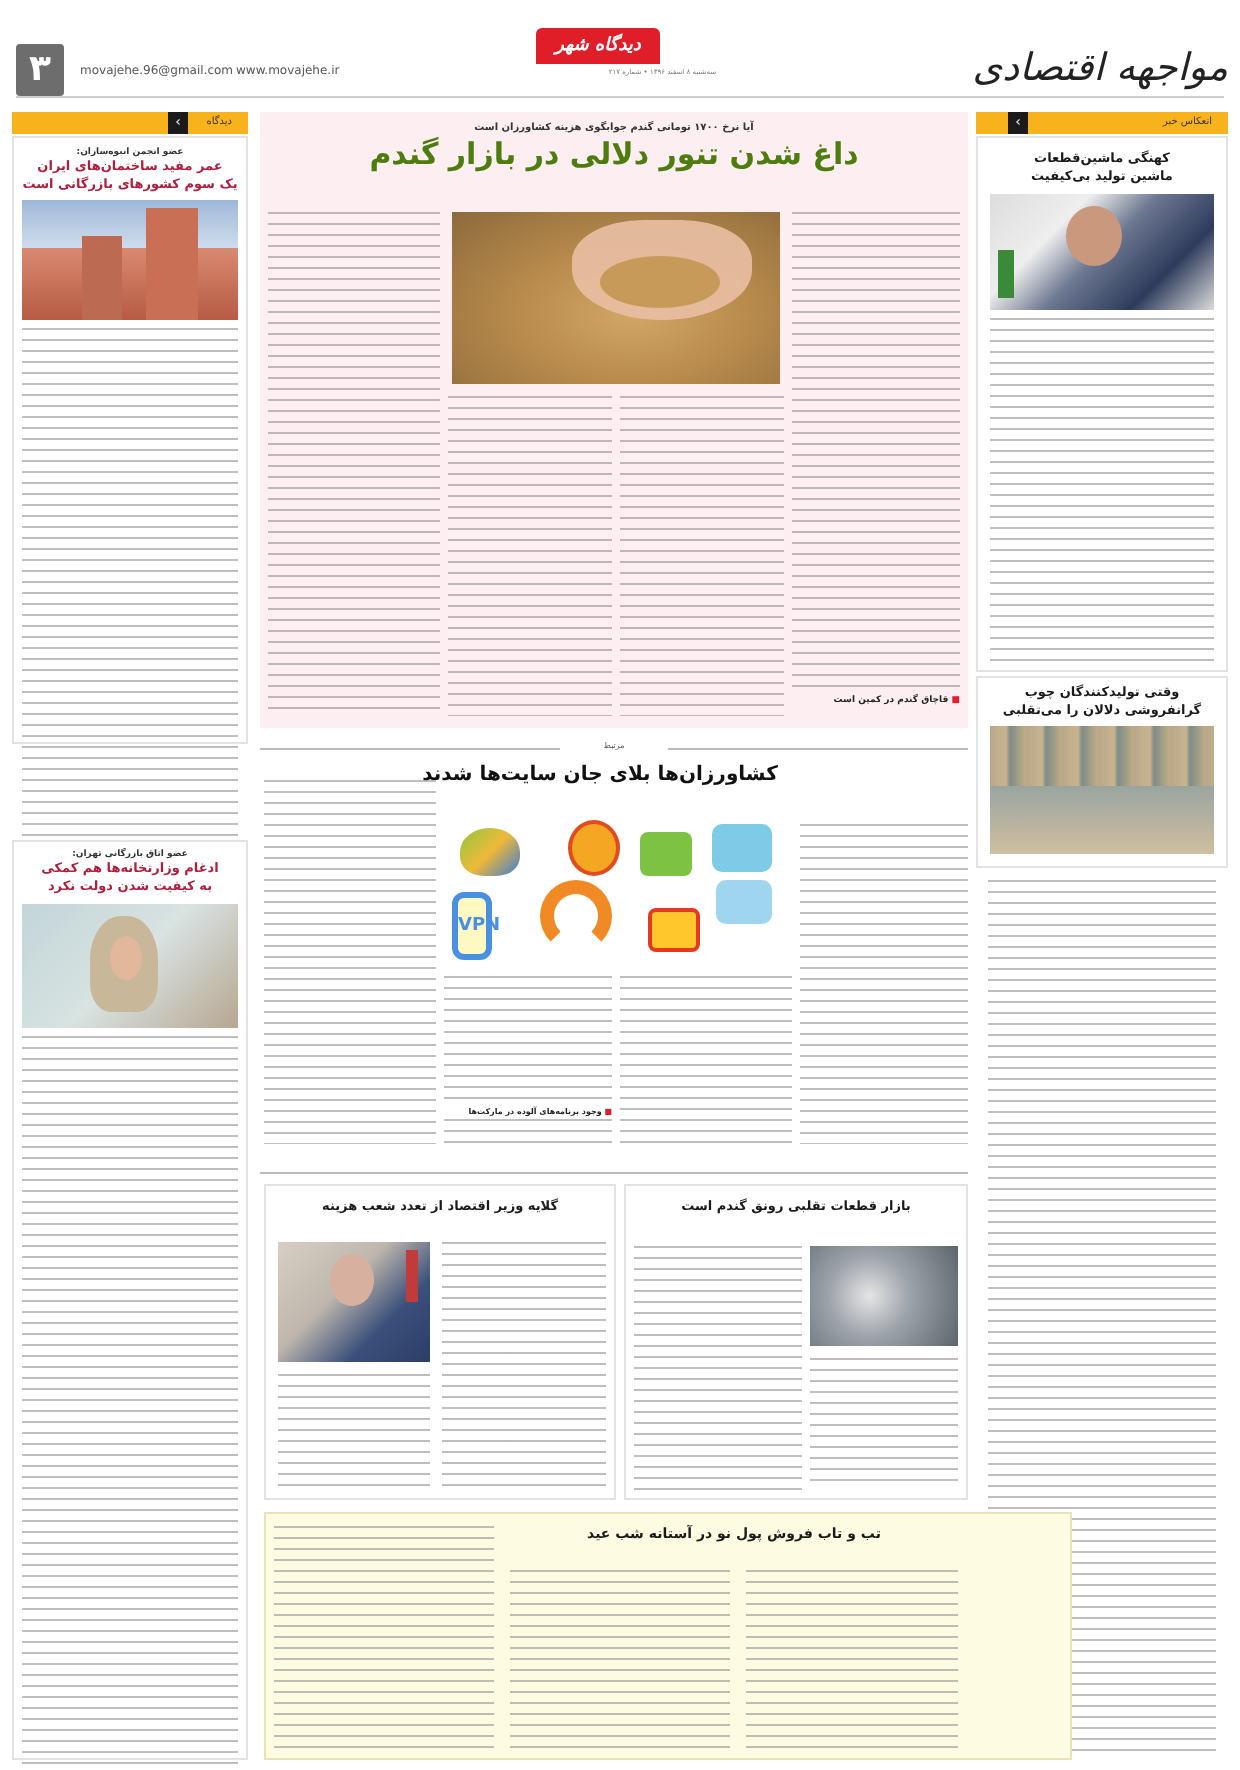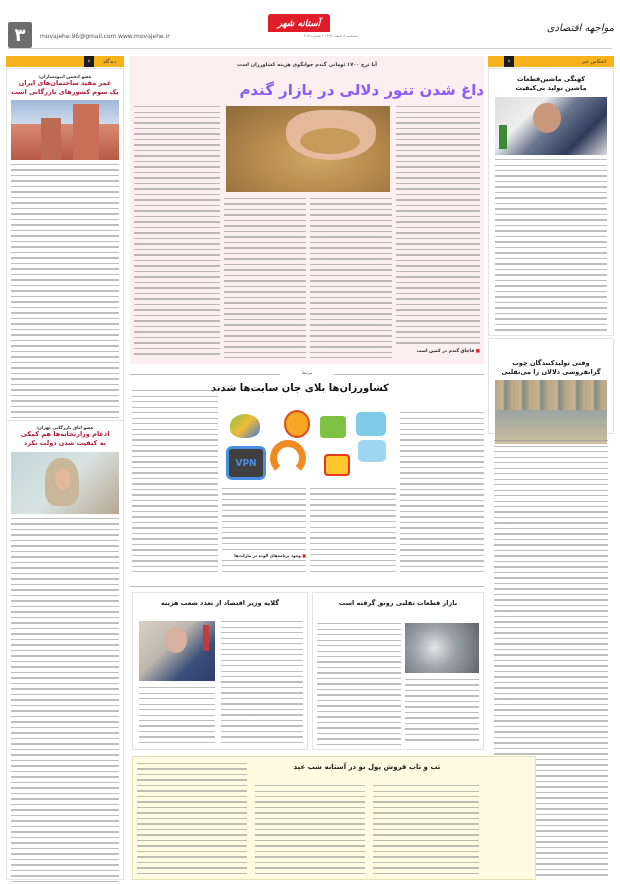--- a/index.html
+++ b/index.html
@@ -4,73 +4,73 @@
 <style>
 *{box-sizing:border-box;margin:0;padding:0}
 body{width:620px;height:885px;background:#fff;font-family:"DejaVu Sans",sans-serif;position:relative;overflow:hidden;direction:rtl}
 .abs{position:absolute}
 .header{left:0;top:0;width:620px;height:50px}
 .page-num{left:8px;top:22px;width:24px;height:26px;background:#6d6d6d;color:#fff;font-size:18px;font-weight:bold;text-align:center;line-height:26px;border-radius:2px}
 .email{left:40px;top:32px;font-size:6px;color:#555;direction:ltr}
 .website{left:118px;top:32px;font-size:6px;color:#555;direction:ltr}
 .brand{left:268px;top:14px;width:62px;height:18px;background:#e01e2a;color:#fff;font-size:9px;font-style:italic;font-weight:bold;text-align:center;line-height:18px;border-radius:3px 3px 0 0}
 .issue{left:268px;top:34px;width:90px;font-size:3.5px;color:#777;text-align:right}
-.masthead{right:6px;top:22px;font-size:10px;font-family:"DejaVu Serif",serif;color:#222;font-style:italic}
+.masthead{right:6px;top:22px;font-size:19px;font-family:"DejaVu Serif",serif;color:#222;font-style:italic}
 .hline{left:8px;top:48px;width:604px;height:1px;background:#cfcfcf}
 .tab{height:11px;background:#f7b21c;color:#333;font-size:5px;line-height:11px;padding-right:8px}
 .tab .arr{position:absolute;width:10px;height:11px;background:#1b1b1b;color:#fff;font-size:7px;text-align:center;line-height:11px;top:0}
 .col-box{border:1px solid #e3e3e3;background:#fff}
 .lines{background:repeating-linear-gradient(to bottom,#8a8a8a 0,#8a8a8a 1.2px,transparent 1.2px,transparent 5.5px);opacity:.55}
 .head-s{font-size:6.5px;font-weight:bold;color:#1a1a1a;text-align:center;line-height:9px}
 .kicker{font-size:4.5px;color:#333;text-align:center;font-weight:bold}
 .main-bg{background:#fdeef1}
 .yellow{background:#fdfbe2;border:1px solid #e8e3b6}
 .sep{height:1px;background:#bbb}
 .ph{overflow:hidden}
 </style>
 </head>
 <body>
 
 <div class="abs header">
   <div class="abs page-num">۳</div>
   <div class="abs email">movajehe.96@gmail.com</div>
   <div class="abs website">www.movajehe.ir</div>
-  <div class="abs brand">آستانه شهر</div>
+  <div class="abs brand">دیدگاه شهر</div>
   <div class="abs issue">سه‌شنبه ۸ اسفند ۱۳۹۶ • شماره ۲۱۷</div>
   <div class="abs masthead">مواجهه اقتصادی</div>
   <div class="abs hline"></div>
 </div>
 
 <div class="abs tab" style="left:488px;top:56px;width:126px;">
   <span>انعکاس خبر</span>
   <span class="arr" style="left:16px">›</span>
 </div>
 <div class="abs col-box" style="left:488px;top:68px;width:126px;height:268px">
   <div class="head-s" style="margin-top:6px">کهنگی ماشین‌قطعات</div>
   <div class="head-s">ماشین تولید بی‌کیفیت</div>
   <div class="ph" style="margin:4px 6px;height:58px;background:linear-gradient(135deg,#ddd 0,#eee 30%,#6c7890 50%,#2e3b5c 75%,#dcdcdc 100%);position:relative">
     <div style="position:absolute;left:38px;top:6px;width:28px;height:30px;border-radius:50%;background:#c9987d"></div>
     <div style="position:absolute;left:4px;top:28px;width:8px;height:24px;background:#3a8a3a"></div>
   </div>
   <div class="lines" style="margin:4px 6px;height:176px"></div>
 </div>
 <div class="abs col-box" style="left:488px;top:338px;width:126px;height:96px">
-  <div class="head-s" style="margin-top:20px">وقتی تولیدکنندگان چوب</div>
+  <div class="head-s" style="margin-top:3px">وقتی تولیدکنندگان چوب</div>
   <div class="head-s">گرانفروشی دلالان را می‌تقلبی</div>
   <div class="ph" style="margin:3px 6px;height:64px;background:repeating-linear-gradient(90deg,#b7a88a 0,#c9b48e 8px,#7e8c86 10px,#c3ad87 18px);position:relative">
     <div style="position:absolute;left:0;top:30px;width:100%;height:34px;background:linear-gradient(180deg,#9aa5a0,#cfbfa0)"></div>
   </div>
 </div>
 <div class="abs lines" style="left:494px;top:440px;width:114px;height:440px"></div>
 
 <div class="abs tab" style="left:6px;top:56px;width:118px;">
   <span>دیدگاه</span>
   <span class="arr" style="left:78px">›</span>
 </div>
-<div class="abs col-box" style="left:6px;top:68px;width:118px;height:446px">
+<div class="abs col-box" style="left:6px;top:68px;width:118px;height:304px">
   <div class="kicker" style="margin-top:5px">عضو انجمن انبوه‌سازان:</div>
   <div class="head-s" style="color:#b01e3c">عمر مفید ساختمان‌های ایران</div>
   <div class="head-s" style="color:#b01e3c">یک سوم کشورهای بازرگانی است</div>
   <div class="ph" style="margin:3px 4px;height:60px;background:linear-gradient(180deg,#9fb8d8 0,#cfdcee 40%,#d88a70 40%,#b75a44 100%);position:relative">
     <div style="position:absolute;left:62px;top:4px;width:26px;height:56px;background:#c86f55"></div>
     <div style="position:absolute;left:30px;top:18px;width:20px;height:42px;background:#bd6a52"></div>
   </div>
   <div class="lines" style="margin:4px 4px;height:265px"></div>
 </div>
 <div class="abs col-box" style="left:6px;top:420px;width:118px;height:460px">
@@ -79,58 +79,58 @@
   <div class="head-s" style="color:#b01e3c">به کیفیت شدن دولت نکرد</div>
   <div class="ph" style="margin:4px 4px;height:62px;background:linear-gradient(135deg,#c3d5d8 0,#d8e3e2 50%,#b7a690 100%);position:relative">
     <div style="position:absolute;left:34px;top:6px;width:34px;height:48px;border-radius:45% 45% 30% 30%;background:#c9b79a"></div>
     <div style="position:absolute;left:44px;top:16px;width:16px;height:22px;border-radius:50%;background:#e3b79c"></div>
   </div>
   <div class="lines" style="margin:4px 4px;height:370px"></div>
 </div>
 
 <div class="abs main-bg" style="left:130px;top:56px;width:354px;height:308px">
   <div class="kicker" style="margin-top:5px;font-size:5px">آیا نرخ ۱۷۰۰ تومانی گندم جوابگوی هزینه کشاورزان است</div>
-  <div style="font-size:15px;font-weight:bold;text-align:right;color:#8b5cf6;margin-top:14px">داغ شدن تنور دلالی در بازار گندم</div>
+  <div style="font-size:15px;font-weight:bold;text-align:center;color:#4d7c0f;margin-top:1px">داغ شدن تنور دلالی در بازار گندم</div>
   <div class="abs ph" style="left:96px;top:50px;width:164px;height:86px;background:radial-gradient(ellipse at 55% 60%,#d1a766 0,#b98b4c 45%,#8c6a3c 100%);">
     <div style="position:absolute;left:60px;top:4px;width:90px;height:50px;border-radius:40% 40% 50% 50%;background:#e9bfa4;opacity:.9"></div>
     <div style="position:absolute;left:74px;top:22px;width:60px;height:26px;border-radius:50%;background:#c79a5a"></div>
   </div>
   <div class="abs lines" style="left:266px;top:50px;width:84px;height:240px"></div>
   <div class="abs lines" style="left:4px;top:50px;width:86px;height:250px"></div>
   <div class="abs lines" style="left:180px;top:142px;width:82px;height:160px"></div>
   <div class="abs lines" style="left:94px;top:142px;width:82px;height:160px"></div>
   <div class="abs" style="left:266px;top:292px;width:84px;font-size:4.5px;font-weight:bold;color:#222">
     <span style="color:#e01e2a">■ </span><span>قاچاق گندم در کمین است</span>
   </div>
 </div>
 
 <div class="abs sep" style="left:130px;top:374px;width:354px"></div>
 <div class="abs" style="left:280px;top:370px;width:54px;background:#fff;font-size:4px;text-align:center;color:#555">مرتبط</div>
 <div class="abs" style="left:200px;top:382px;width:200px;font-size:10px;font-weight:bold;text-align:center;color:#111">کشاورزان‌ها بلای جان سایت‌ها شدند</div>
 <div class="abs" style="left:222px;top:410px;width:168px;height:74px;background:#fff">
-  <div class="abs" style="left:4px;top:36px;width:40px;height:34px;border:3px solid #4a90e2;border-radius:6px;background:#404040;color:#4a90e2;font-size:9px;font-weight:bold;text-align:center;line-height:28px;direction:ltr">VPN</div>
+  <div class="abs" style="left:4px;top:36px;width:20px;height:34px;border:3px solid #4a90e2;border-radius:6px;background:#fef9c3;color:#4a90e2;font-size:9px;font-weight:bold;text-align:right;line-height:28px;direction:ltr">VPN</div>
   <div class="abs" style="left:48px;top:30px;width:36px;height:36px;border:7px solid #f08a24;border-radius:50%;border-bottom-color:transparent"></div>
   <div class="abs" style="left:8px;top:4px;width:30px;height:24px;border-radius:50% 50% 40% 40%;background:linear-gradient(135deg,#8cc63f,#f0b93a,#3a7bd5)"></div>
   <div class="abs" style="left:62px;top:0;width:26px;height:28px;border-radius:50%;background:#f5a623;border:2px solid #e24b1e"></div>
   <div class="abs" style="left:98px;top:6px;width:26px;height:22px;border-radius:4px;background:#7dc243"></div>
   <div class="abs" style="left:102px;top:44px;width:26px;height:22px;border-radius:4px;background:#ffc72c;border:2px solid #e53a1f"></div>
   <div class="abs" style="left:134px;top:2px;width:30px;height:24px;border-radius:5px;background:#7ecbe8"></div>
   <div class="abs" style="left:136px;top:30px;width:28px;height:22px;border-radius:5px;background:#9fd5ef"></div>
 </div>
 <div class="abs lines" style="left:400px;top:412px;width:84px;height:160px"></div>
 <div class="abs lines" style="left:132px;top:390px;width:86px;height:182px"></div>
 <div class="abs lines" style="left:222px;top:488px;width:84px;height:84px"></div>
 <div class="abs lines" style="left:310px;top:488px;width:86px;height:84px"></div>
 <div class="abs" style="left:222px;top:553px;width:84px;font-size:4px;font-weight:bold;color:#222;background:#fff">
   <span style="color:#e01e2a">■ </span><span>وجود برنامه‌های آلوده در مارکت‌ها</span>
 </div>
 
 <div class="abs sep" style="left:130px;top:586px;width:354px"></div>
 <div class="abs col-box" style="left:312px;top:592px;width:172px;height:158px">
-  <div class="head-s" style="margin-top:6px">بازار قطعات تقلبی رونق گرفته است</div>
+  <div class="head-s" style="margin-top:6px">بازار قطعات تقلبی رونق گندم است</div>
   <div class="abs ph" style="left:92px;top:30px;width:74px;height:50px;background:radial-gradient(circle at 40% 50%,#e5e5e5 0,#9da3aa 40%,#5d646b 100%)"></div>
   <div class="abs lines" style="left:4px;top:30px;width:84px;height:122px"></div>
   <div class="abs lines" style="left:92px;top:86px;width:74px;height:66px"></div>
 </div>
 
 <div class="abs col-box" style="left:132px;top:592px;width:176px;height:158px">
   <div class="head-s" style="margin-top:6px">گلایه وزیر اقتصاد از تعدد شعب هزینه</div>
   <div class="abs ph" style="left:6px;top:28px;width:76px;height:60px;background:linear-gradient(135deg,#d8cfc4 0,#bfb7ad 40%,#3a4f7a 70%,#2d3e66 100%)">
     <div style="position:absolute;left:26px;top:6px;width:22px;height:26px;border-radius:50%;background:#d8b0a0"></div>
     <div style="position:absolute;left:64px;top:4px;width:6px;height:26px;background:#c23b3b"></div>

